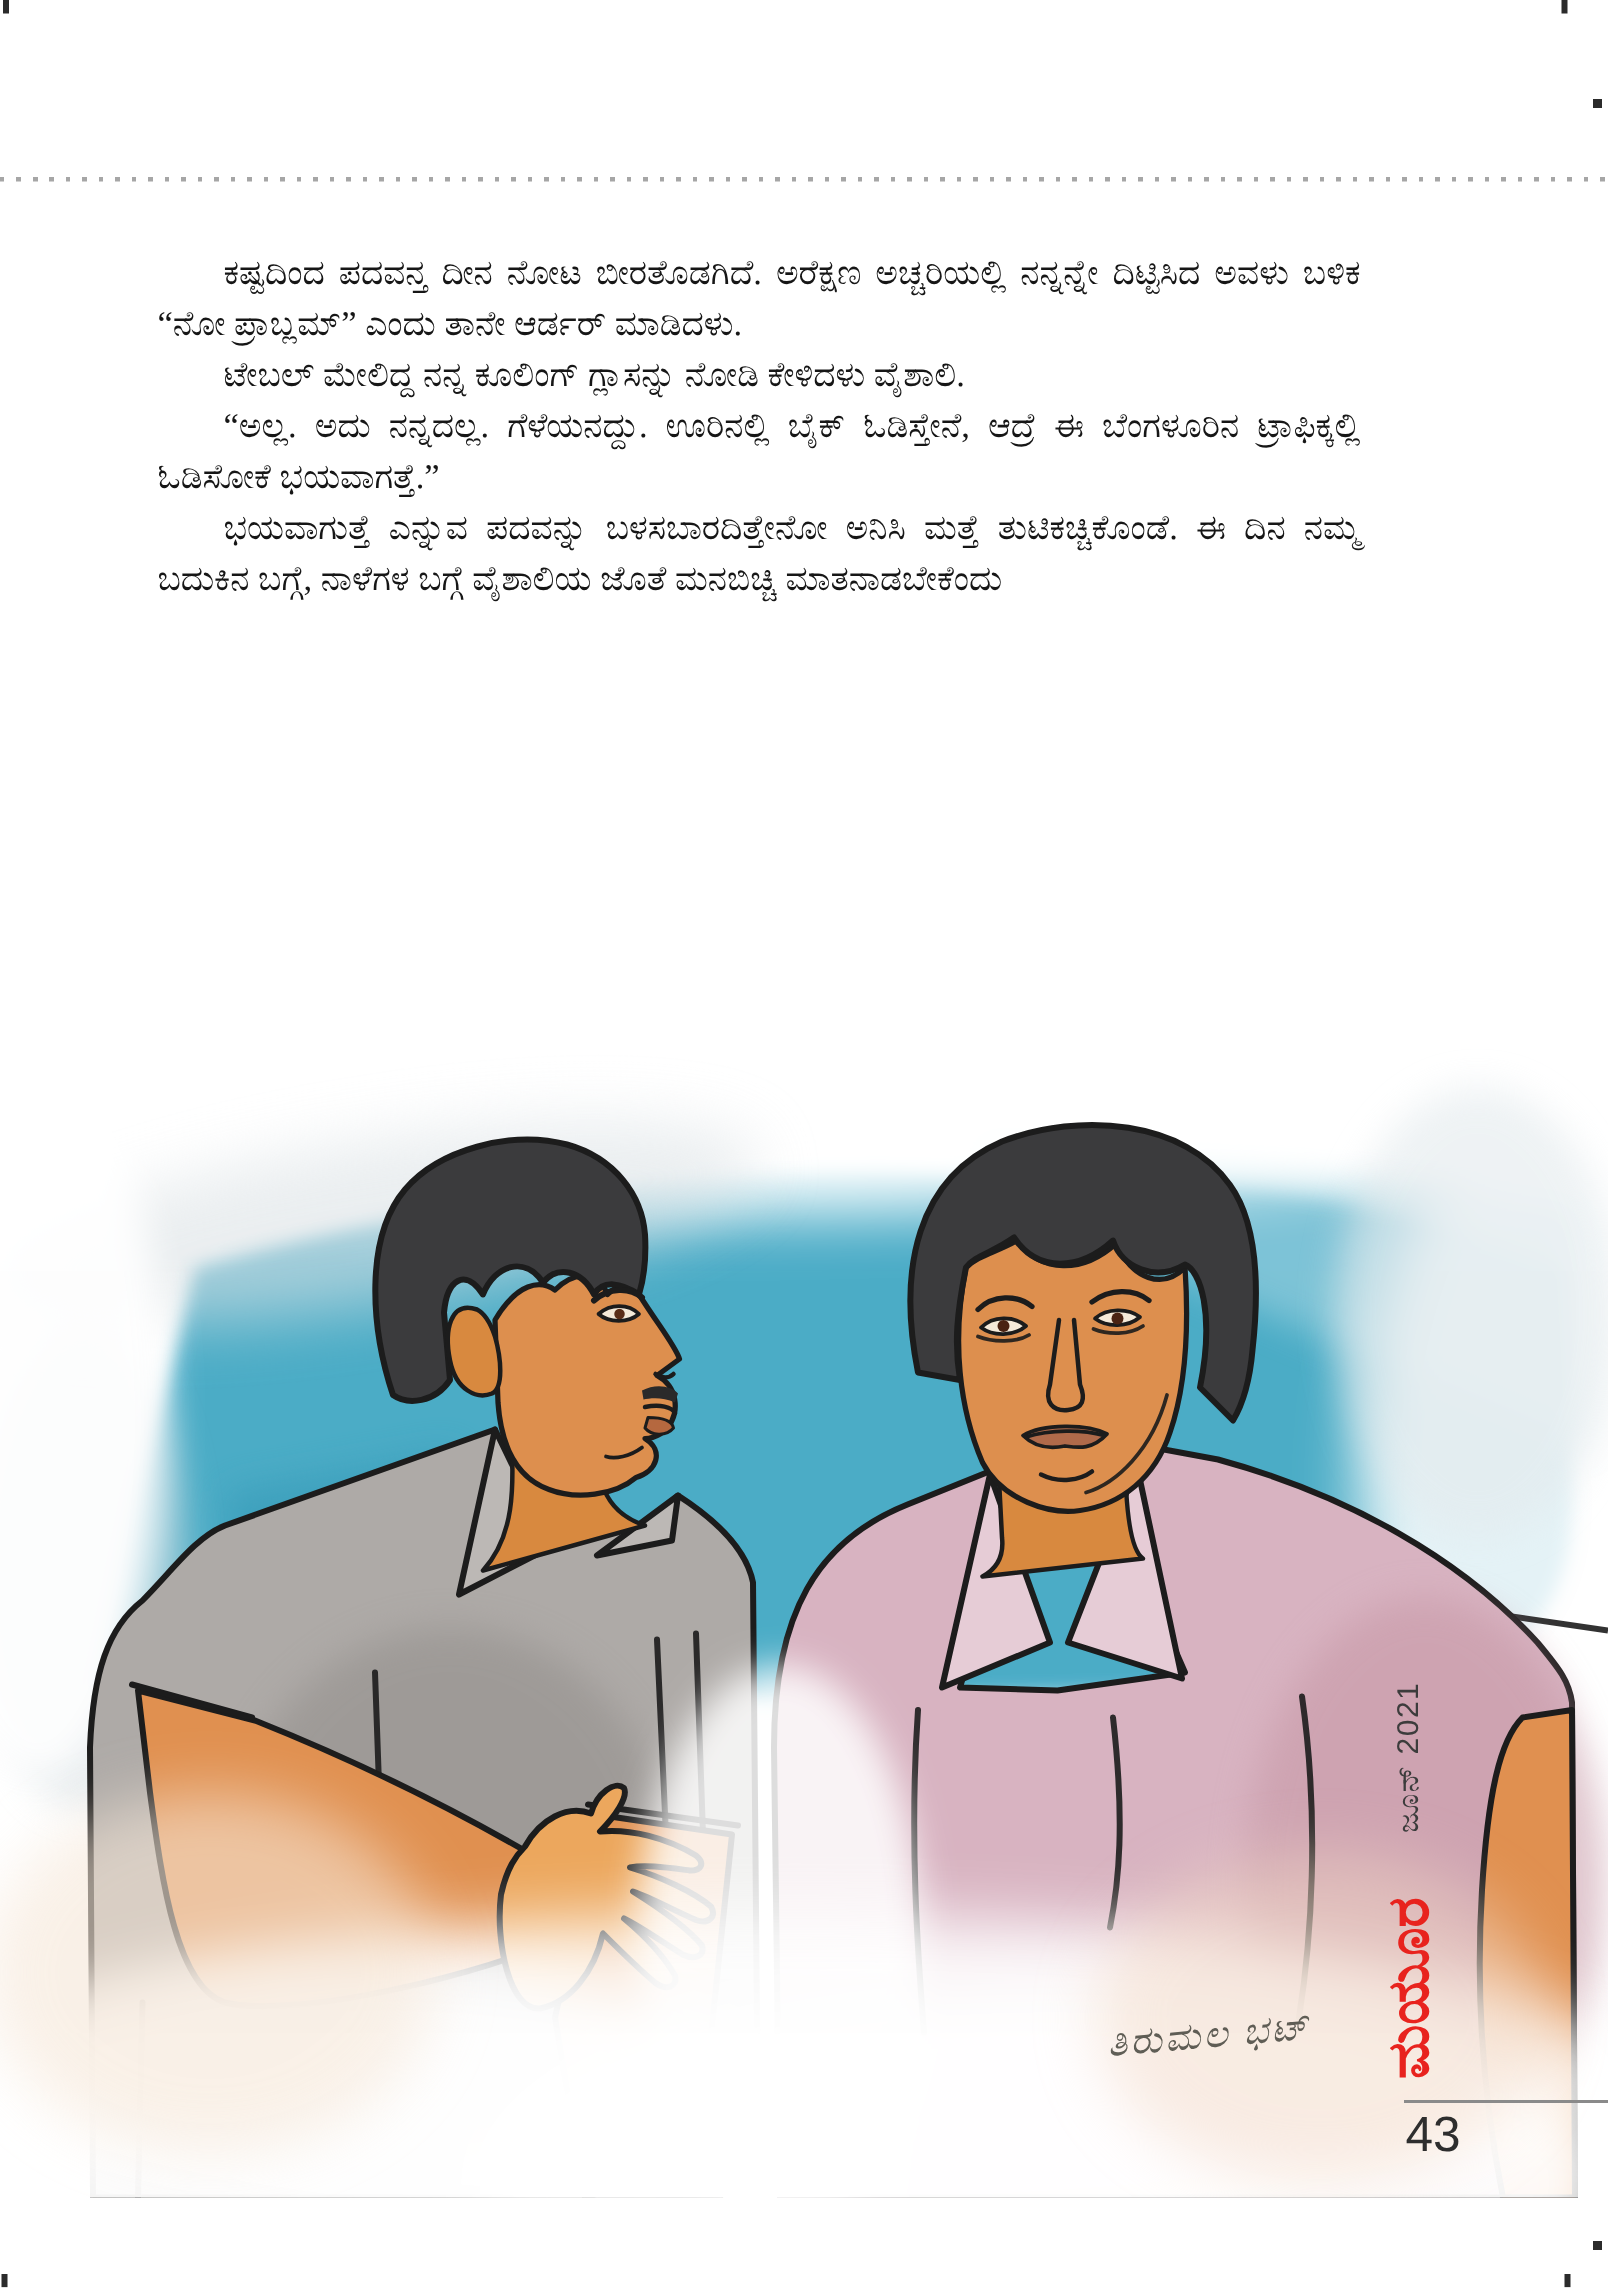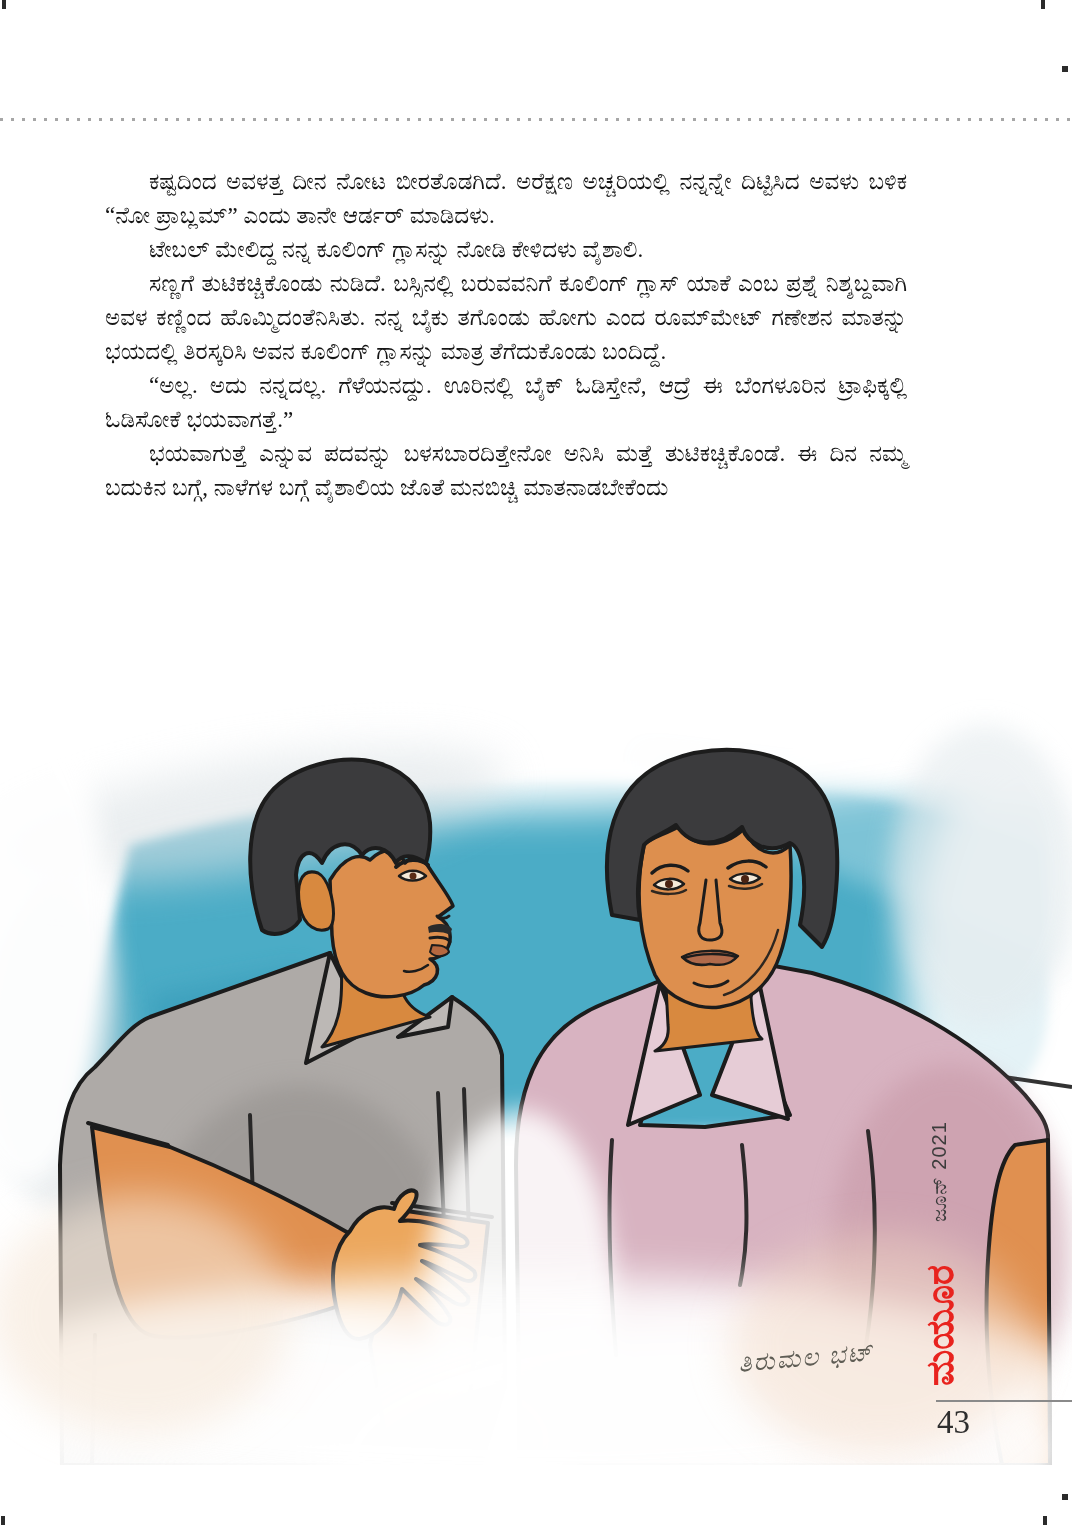--- a/index.html
+++ b/index.html
@@ -27,40 +27,39 @@
   
   .vtext{position:absolute;writing-mode:vertical-rl;transform:rotate(180deg);
     white-space:nowrap;text-align:center;}
   .issue-date{left:928px;top:1088px;height:168px;font-size:20px;color:#3c3c3c;
     letter-spacing:1px;font-family:"Liberation Sans",sans-serif;}
   .magazine-name{left:918px;top:1252px;height:146px;font-size:38px;font-weight:bold;
     color:#e8231e;}
   
   .footer-rule{position:absolute;left:936px;top:1400px;width:136px;height:2px;background:#8a8a8a;}
   .page-number{position:absolute;left:937px;top:1404px;font-size:33px;color:#2e2e2e;
-    font-family:Liberation Serif, serif;}
+    font-family:Liberation Sans, sans-serif;}
 </style>
 </head>
 <body>
 
 <div class="page">
 
   <div class="crop tl"></div>
   <div class="crop tr"></div>
   <div class="crop r1"></div>
   <div class="crop bl"></div>
   <div class="crop br"></div>
   <div class="crop r2"></div>
 
   <div class="dotted-rule"></div>
 
   <div class="text-block">
-    <p>ಕಷ್ಟದಿಂದ ಅವಳತ್ತ ದೀನ ನೋಟ ಬೀರತೊಡಗಿದೆ. ಅರೆಕ್ಷಣ ಅಚ್ಚರಿಯಲ್ಲಿ ನನ್ನನ್ನೇ ದಿಟ್ಟಿಸಿದ ಅವಳು ಬಳಿಕ “ನೋ ಪ್ರಾಬ್ಲಮ್” ಎಂದು ತಾನೇ ಆರ್ಡರ್ ಮಾಡಿದಳು.</p>
+    <p>ಕಷ್ಟದಿಂದ ಪದವನ್ತ ದೀನ ನೋಟ ಬೀರತೊಡಗಿದೆ. ಅರೆಕ್ಷಣ ಅಚ್ಚರಿಯಲ್ಲಿ ನನ್ನನ್ನೇ ದಿಟ್ಟಿಸಿದ ಅವಳು ಬಳಿಕ “ನೋ ಪ್ರಾಬ್ಲಮ್” ಎಂದು ತಾನೇ ಆರ್ಡರ್ ಮಾಡಿದಳು.</p>
     <p>ಟೇಬಲ್ ಮೇಲಿದ್ದ ನನ್ನ ಕೂಲಿಂಗ್ ಗ್ಲಾಸನ್ನು ನೋಡಿ ಕೇಳಿದಳು ವೈಶಾಲಿ.</p>
-    <p>ಸಣ್ಣಗೆ ತುಟಿಕಚ್ಚಿಕೊಂಡು ನುಡಿದೆ. ಬಸ್ಸಿನಲ್ಲಿ ಬರುವವನಿಗೆ ಕೂಲಿಂಗ್ ಗ್ಲಾಸ್ ಯಾಕೆ ಎಂಬ ಪ್ರಶ್ನೆ ನಿಶ್ಶಬ್ದವಾಗಿ ಅವಳ ಕಣ್ಣಿಂದ ಹೊಮ್ಮಿದಂತೆನಿಸಿತು. ನನ್ನ ಬೈಕು ತಗೊಂಡು ಹೋಗು ಎಂದ ರೂಮ್‌ಮೇಟ್ ಗಣೇಶನ ಮಾತನ್ನು ಭಯದಲ್ಲಿ ತಿರಸ್ಕರಿಸಿ ಅವನ ಕೂಲಿಂಗ್ ಗ್ಲಾಸನ್ನು ಮಾತ್ರ ತೆಗೆದುಕೊಂಡು ಬಂದಿದ್ದೆ.</p>
     <p>“ಅಲ್ಲ. ಅದು ನನ್ನದಲ್ಲ. ಗೆಳೆಯನದ್ದು. ಊರಿನಲ್ಲಿ ಬೈಕ್ ಓಡಿಸ್ತೇನೆ, ಆದ್ರೆ ಈ ಬೆಂಗಳೂರಿನ ಟ್ರಾಫಿಕ್ಕಲ್ಲಿ ಓಡಿಸೋಕೆ ಭಯವಾಗತ್ತೆ.”</p>
     <p>ಭಯವಾಗುತ್ತೆ ಎನ್ನುವ ಪದವನ್ನು ಬಳಸಬಾರದಿತ್ತೇನೋ ಅನಿಸಿ ಮತ್ತೆ ತುಟಿಕಚ್ಚಿಕೊಂಡೆ. ಈ ದಿನ ನಮ್ಮ ಬದುಕಿನ ಬಗ್ಗೆ, ನಾಳೆಗಳ ಬಗ್ಗೆ ವೈಶಾಲಿಯ ಜೊತೆ ಮನಬಿಚ್ಚಿ ಮಾತನಾಡಬೇಕೆಂದು</p>
   </div>
 
   <svg class="illustration" viewBox="0 0 1072 770" xmlns="http://www.w3.org/2000/svg">
     <defs>
       <filter id="b6" x="-40%" y="-40%" width="180%" height="180%">
           <feGaussianBlur stdDeviation="6"></feGaussianBlur>
         </filter>
       <filter id="b12" x="-40%" y="-40%" width="180%" height="180%">

